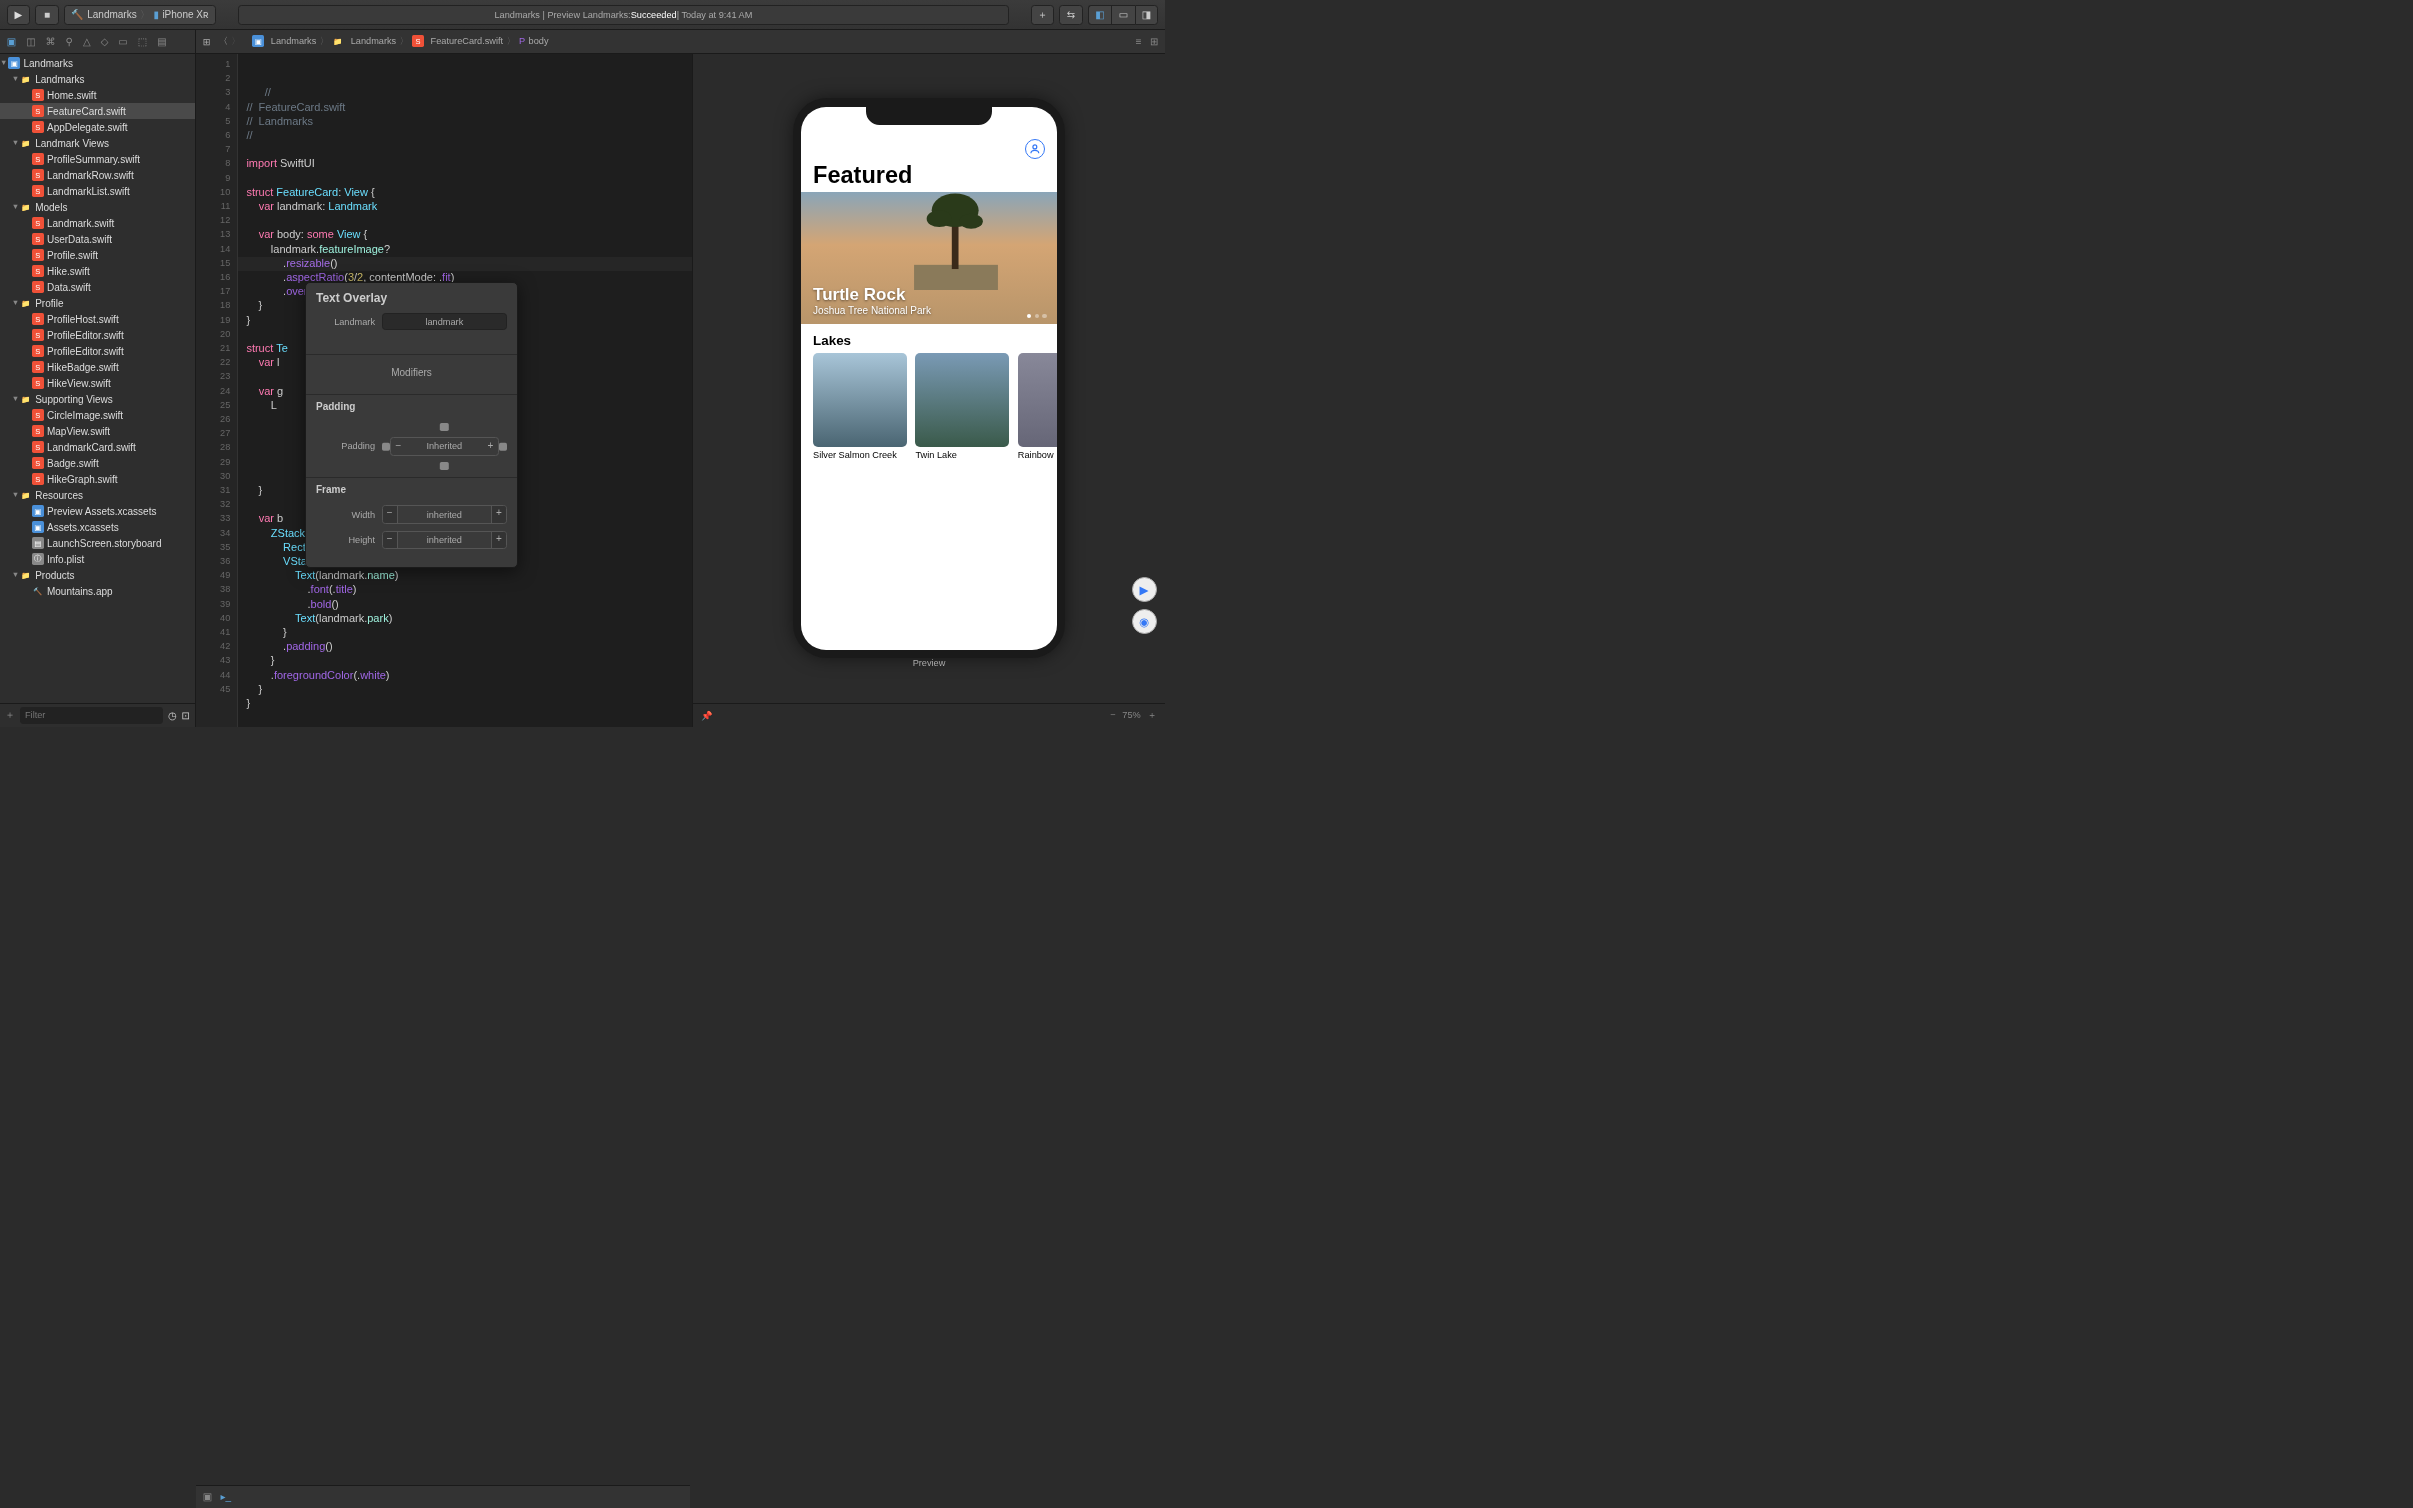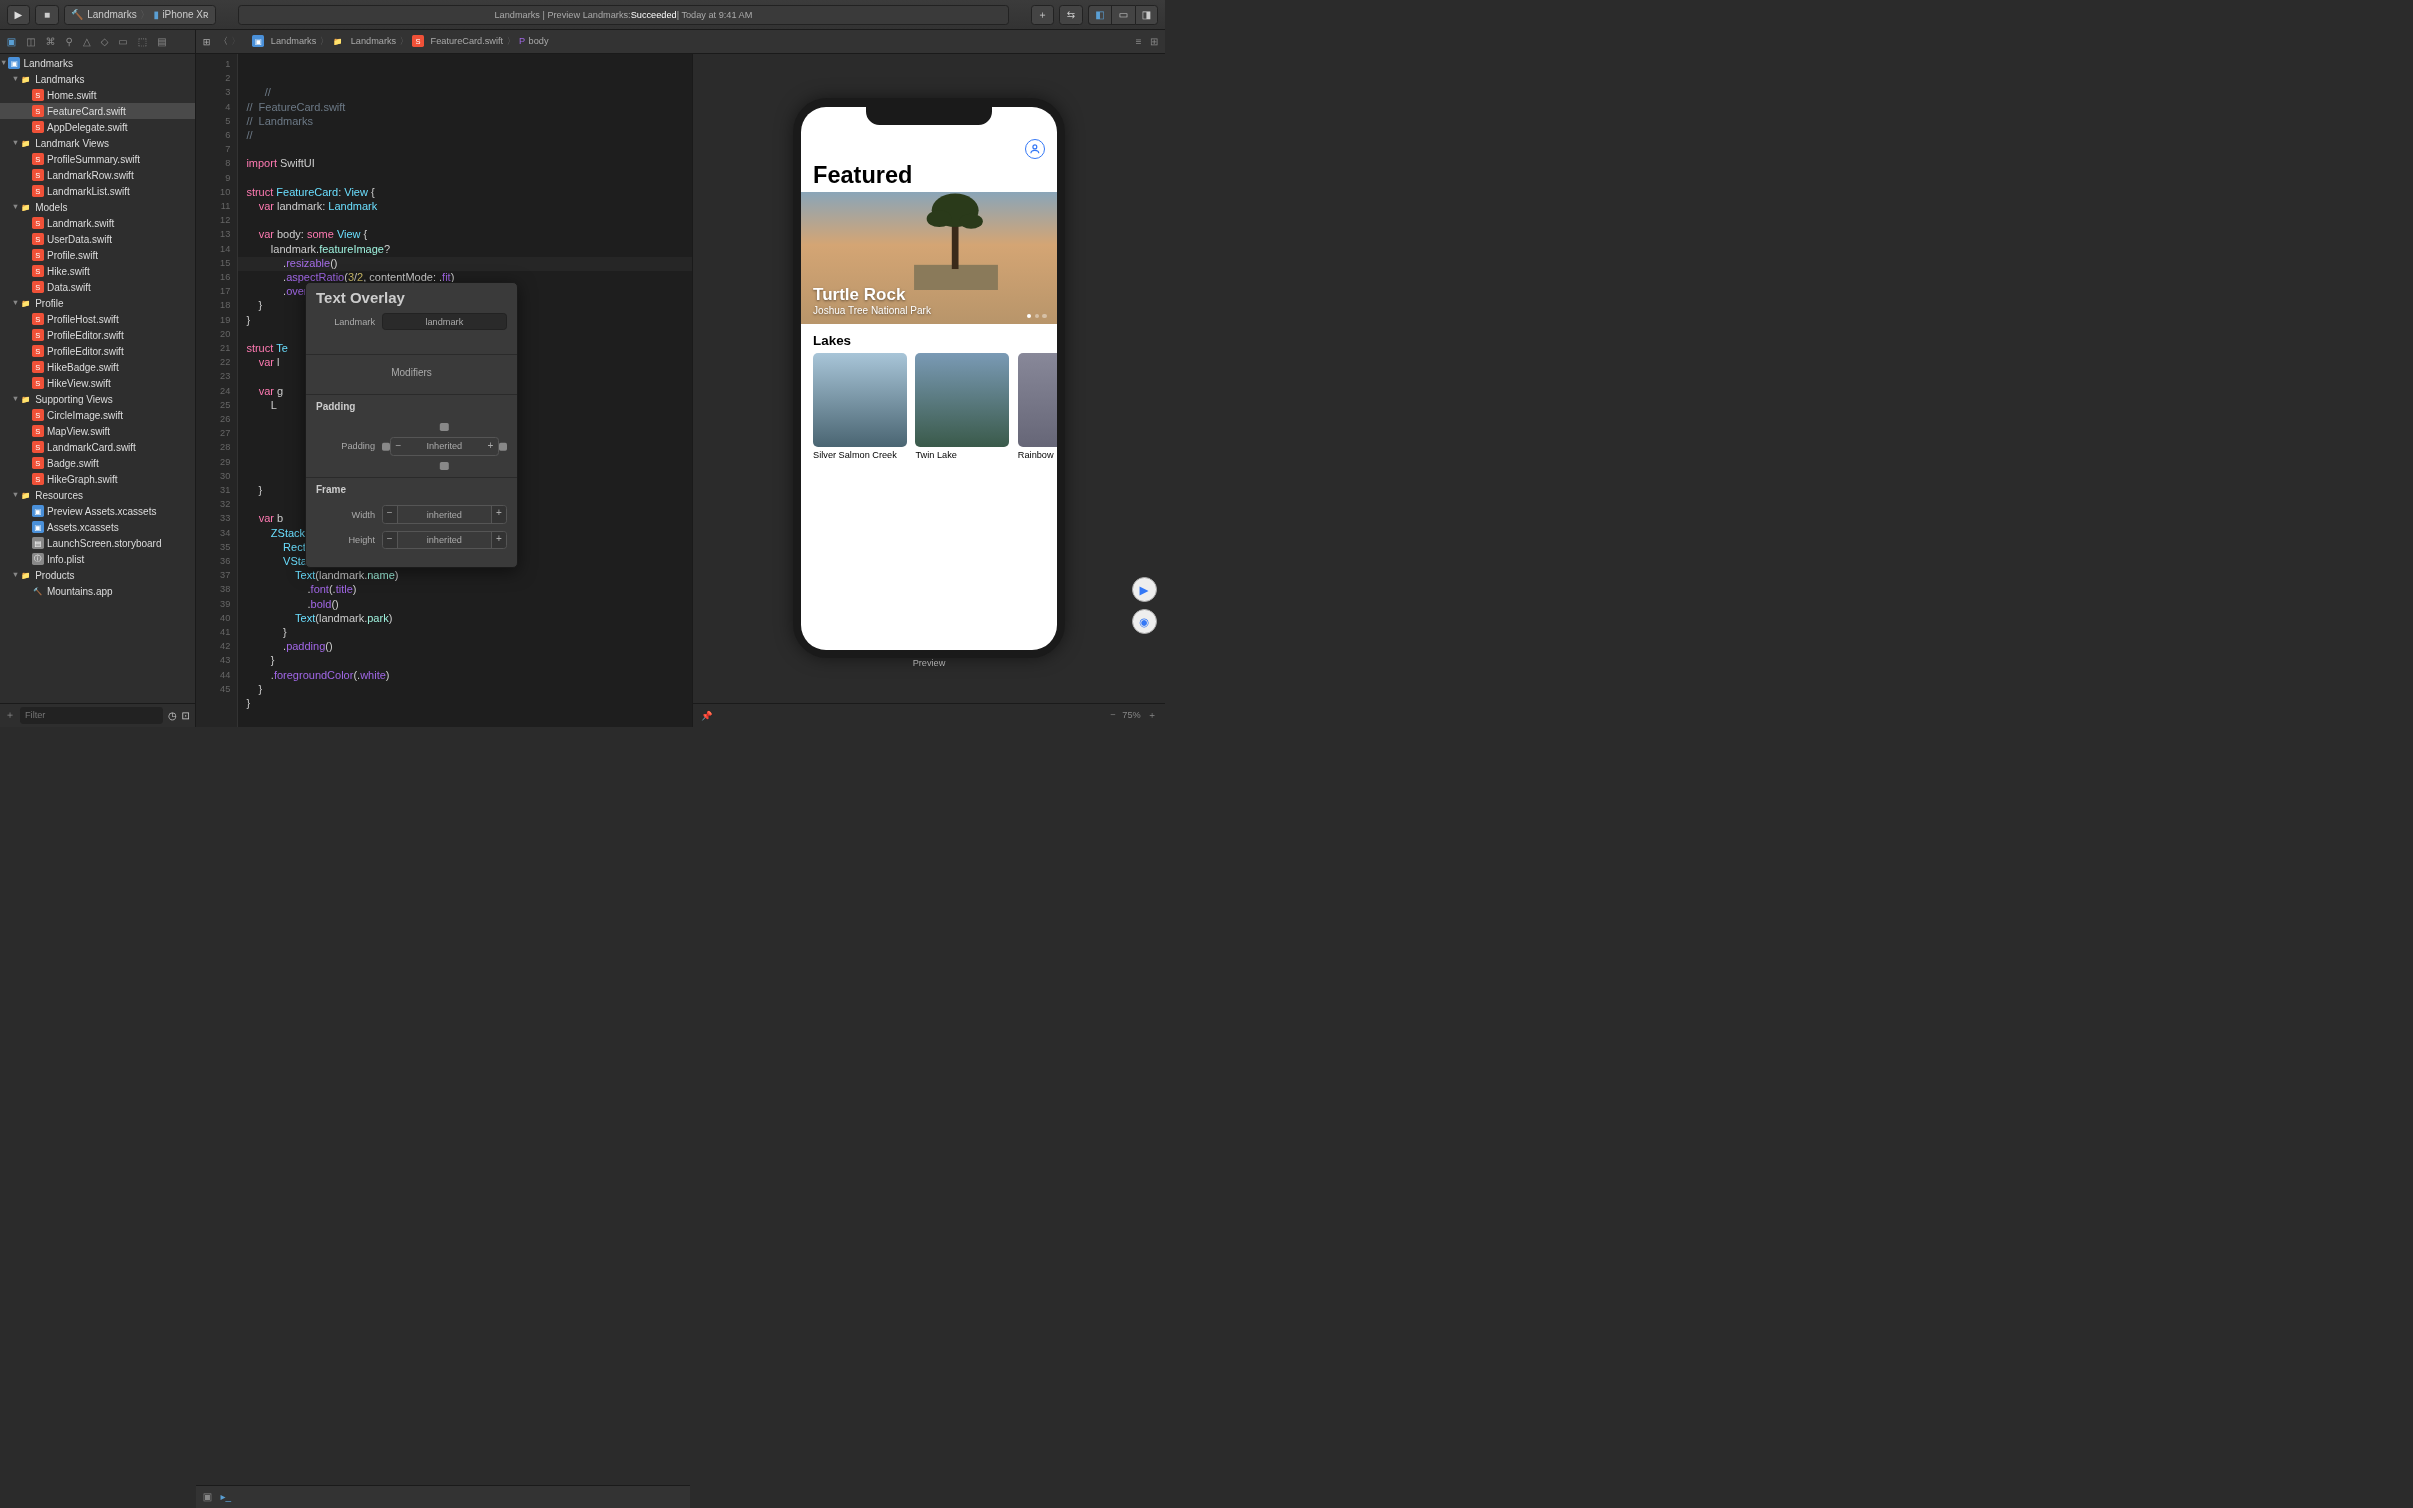--- a/index.html
+++ b/index.html
@@ -57,21 +57,21 @@
 .code .t { color: #6bdfff; }
 .code .id { color: #9ef1dd; }
 .code .fn { color: #a167e6; }
 .code .n { color: #d0bf69; }
 .code .hl { background: #3b5b8c; border-radius: 1.7px; padding: 0 0.8px;}
 .cur-line { position:absolute; left:0; right:0; height:14.2px; background:rgba(255,255,255,0.04); }
 
 
 .popover { position: absolute; left: 109px; top: 228px; width: 213px; background: #3a3a3a; border: 0.8px solid #1a1a1a; border-radius: 5px; box-shadow: 0 3.4px 17px rgba(0,0,0,0.5); font-family: -apple-system; font-size: 10px; color: #ccc; }
 .popover::before { content:''; position:absolute; top:-6.7px; left:101px; border:6.7px solid transparent; border-bottom-color:#3a3a3a;}
-.pop-head { padding: 8.4px 10px 5px; font-weight: 600; font-size: 15px; }
+.pop-head { padding: 8.4px 10px 5px; font-weight: 600; font-size: 12px; }
 .pop-row { display: flex; align-items: center; padding: 3.4px 10px; gap: 6.7px; }
 .pop-label { width: 59px; text-align: right; color: #aaa; font-size: 9.2px; }
 .pop-field { flex:1; height: 17px; background: #2a2a2a; border: 0.8px solid #222; border-radius: 3.4px; display:flex; align-items:center; justify-content:center; color:#aaa; font-size:9.2px;}
 .pop-section { padding: 5px 10px; font-weight:600; border-top: 0.8px solid #2a2a2a; margin-top:3.4px;}
 .pad-control { flex:1; position:relative; height:47px; display:flex; align-items:center; justify-content:center;}
 .pad-inner { width:109px; height:18.4px; border:0.8px solid #555; border-radius:3.4px; display:flex; align-items:center; }
 .pad-inner .pm { width:15px; text-align:center; color:#aaa; }
 .pad-inner .val { flex:1; text-align:center; color:#aaa; font-size:9.2px;}
 .pad-knob { width:8.4px; height:8.4px; background:#888; border-radius:1.7px; position:absolute;}
 .stepper { flex:1; display:flex; height:18.4px; border:0.8px solid #555; border-radius:3.4px; overflow:hidden;}
@@ -439,21 +439,21 @@
           <div>27</div>
           <div>28</div>
           <div>29</div>
           <div>30</div>
           <div>31</div>
           <div>32</div>
           <div>33</div>
           <div>34</div>
           <div>35</div>
           <div>36</div>
-          <div>37</div>
+          <div>49</div>
           <div>38</div>
           <div>39</div>
           <div>40</div>
           <div>41</div>
           <div>42</div>
           <div>43</div>
           <div>44</div>
           <div>45</div>
         </div>
       <div class="code" id="code">

